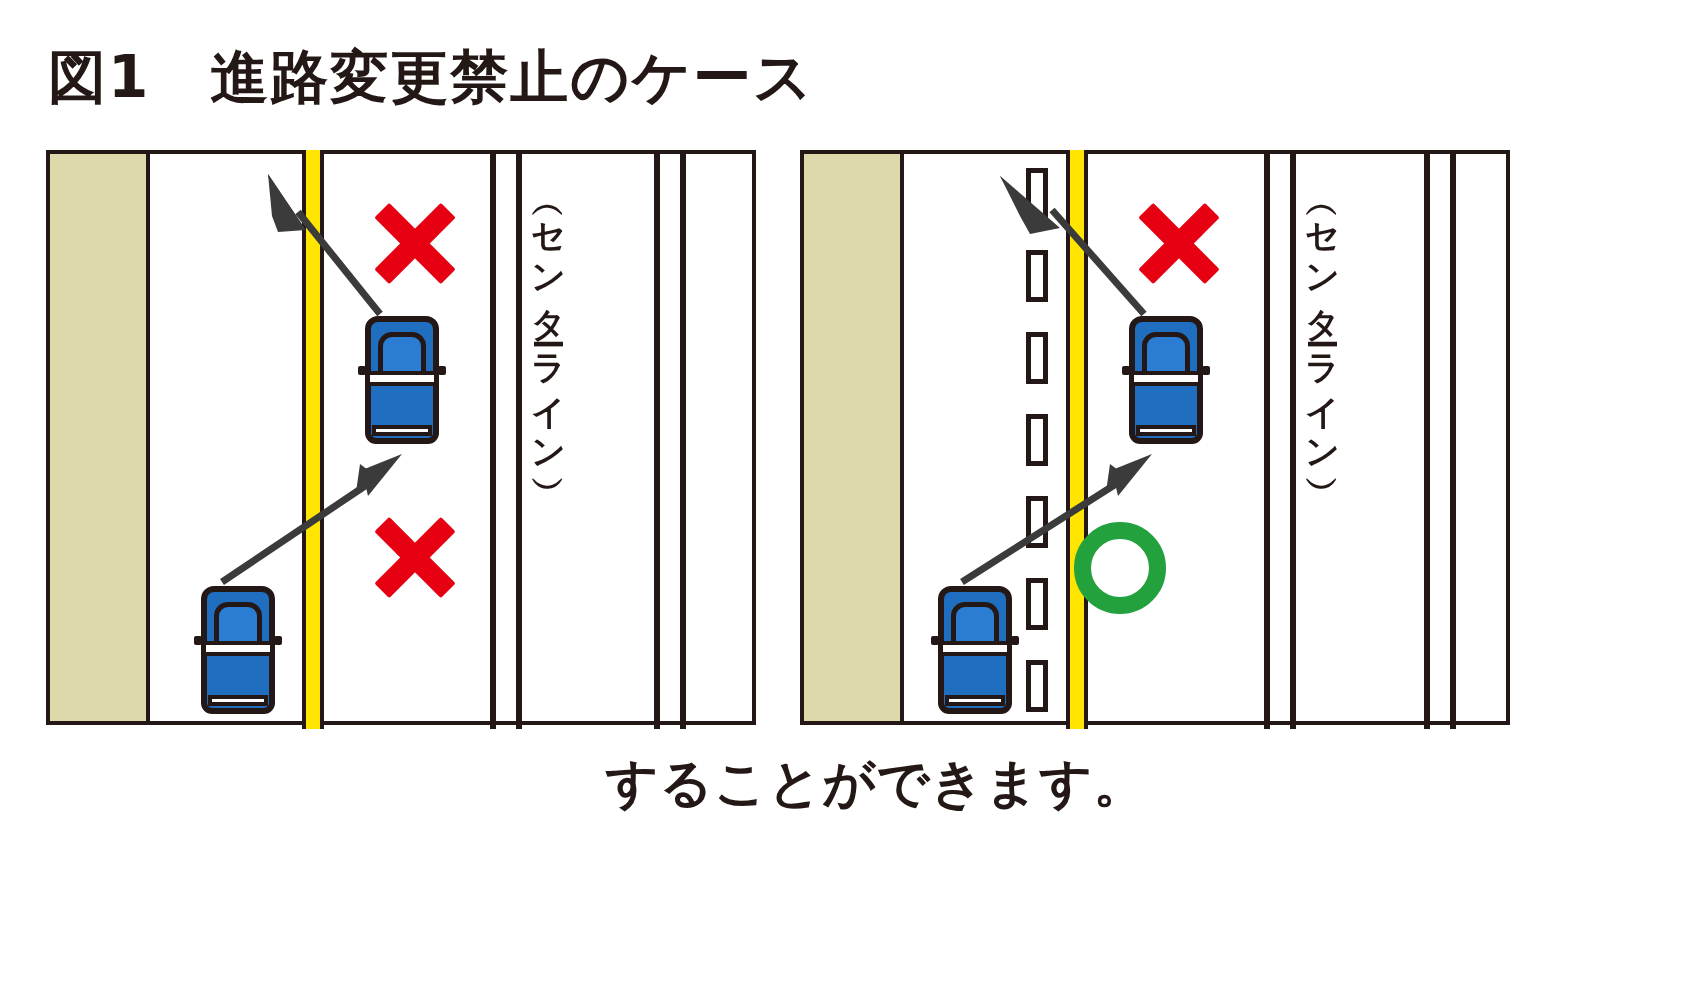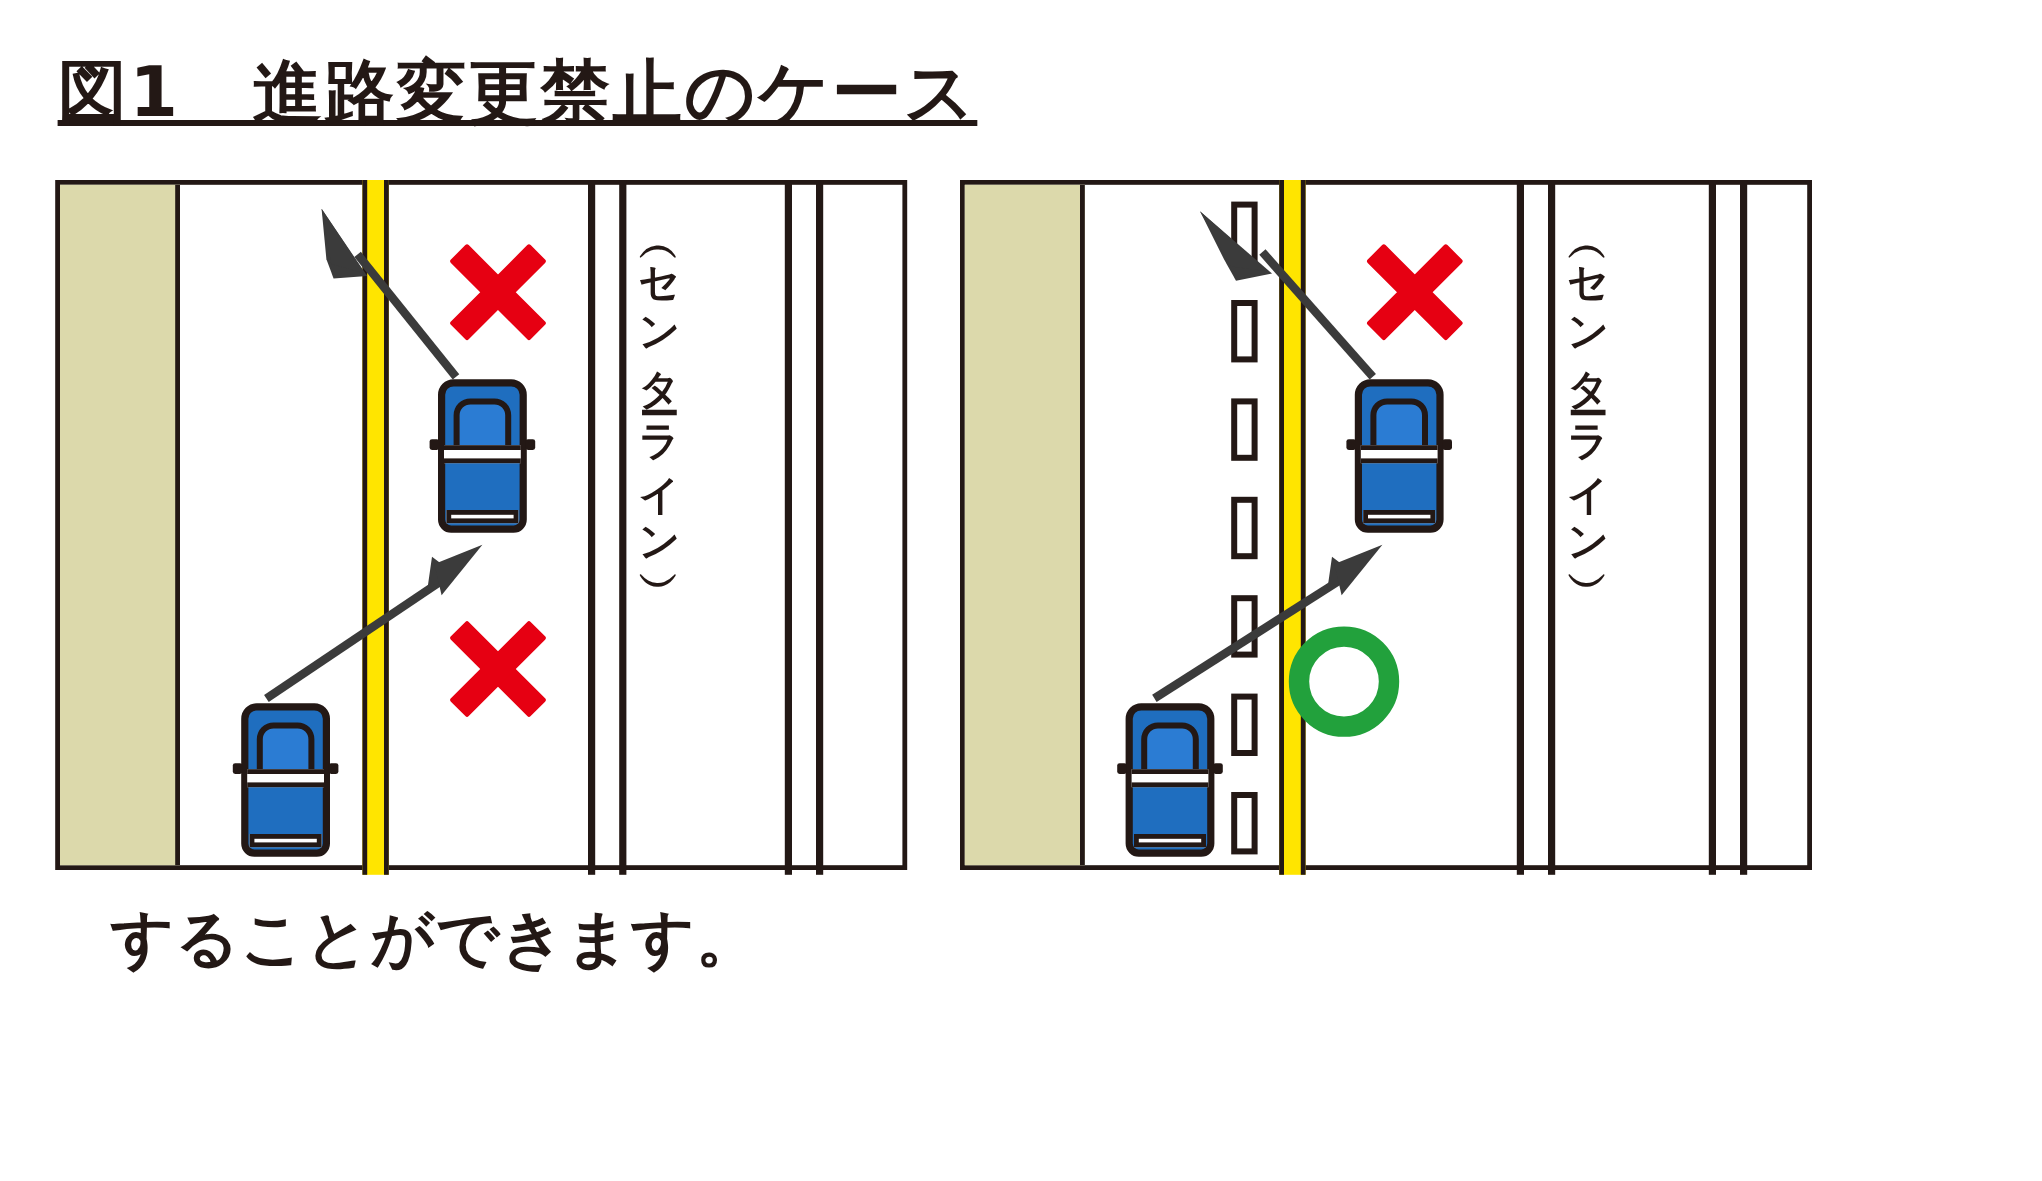--- a/index.html
+++ b/index.html
@@ -15,21 +15,20 @@
   
   .fig-title{
     position:absolute;
     left:48px; top:48px;
     font-size:58px;
     font-weight:bold;
     letter-spacing:2px;
     color:#231815;
     white-space:nowrap;
     line-height:1;
-    text-decoration:underline;
   }
 
   
   .panel{
     position:absolute;
     top:150px;
     height:575px;
     background:#ffffff;
     border:4px solid #231815;
     box-sizing:border-box;
@@ -171,21 +170,21 @@
     position:absolute;
     left:40px;
     top:752px;
     width:1620px;
     font-size:52px;
     font-weight:bold;
     color:#231815;
     line-height:1.22;
     letter-spacing:1px;
   }
-  .footnote .line2{display:block;padding-left:52px;}
+  .footnote .line2{display:block;padding-left:52px;text-align:center;}
 </style>
 </head>
 <body>
 
 <div id="figure-root">
 
   <div class="fig-title">図1　進路変更禁止のケース</div>
 
   <div class="panel" id="panel-left">
     <div class="panel-inner">

